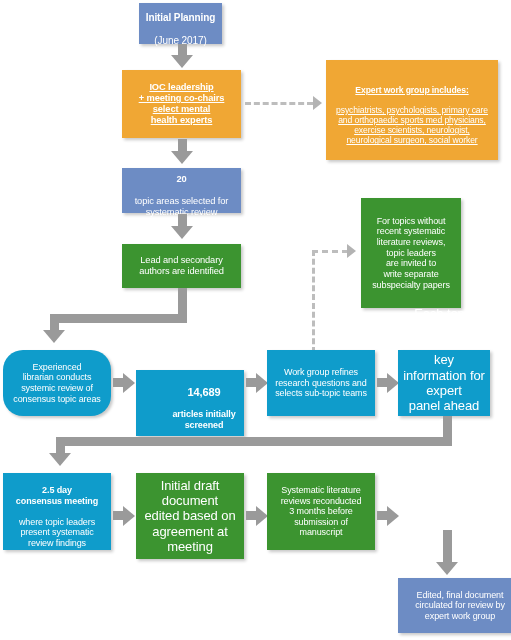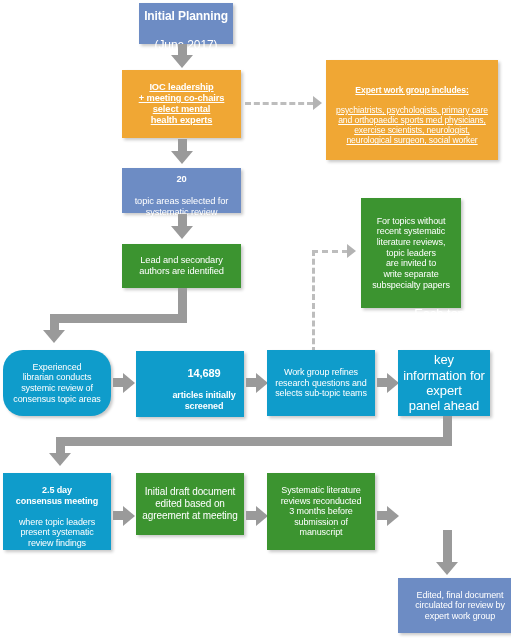--- a/index.html
+++ b/index.html
@@ -48,21 +48,21 @@
     position:absolute;width:0;height:0;
     border-top:7px solid transparent;border-bottom:7px solid transparent;
     border-left:9px solid #b3b3b3;
   }
 </style>
 </head>
 <body>
 
 <div id="canvas">
 
-  <div class="node c-blue" style="left:139px;top:3px;width:94px;height:41px;font-size:12px;">
+  <div class="node c-blue" style="left:139px;top:3px;width:83px;height:41px;font-size:10px;">
     <span class="txt">
       <span class="b">Initial Planning</span><br>
       <span>(June 2017)</span>
     </span>
   </div>
 
   <div class="conn conn-v" style="left:178px;top:44px;width:9px;height:13px;"></div>
   <div class="ahead ahead-down" style="left:171px;top:55px;"></div>
 
   <div class="node c-orange" style="left:122px;top:70px;width:119px;height:68px;font-size:9.3px;">
@@ -126,21 +126,21 @@
   <div class="node c-teal" style="left:3px;top:350px;width:108px;height:66px;font-size:9px;border-radius:20px;">
     <span class="txt">Experienced
 librarian conducts
 systemic review of
 consensus topic areas</span>
   </div>
 
   <div class="ahead ahead-right" style="left:123px;top:373px;"></div>
   <div class="conn conn-h" style="left:113px;top:378px;width:11px;"></div>
 
-  <div class="node c-teal" style="left:136px;top:351px;width:108px;height:66px;font-size:9px;padding-left:32px;">
+  <div class="node c-teal" style="left:136px;top:370px;width:108px;height:66px;font-size:9px;padding-left:32px;">
     <span class="txt">
       <span class="b" style="font-size:11px;">14,689</span><br>
       <span class="b">articles initially
 screened</span>
     </span>
   </div>
 
   <div class="ahead ahead-right" style="left:256px;top:373px;"></div>
   <div class="conn conn-h" style="left:246px;top:378px;width:11px;"></div>
 
@@ -172,21 +172,21 @@
 consensus meeting</span><br>
       <span>where topic leaders
 present systematic
 review findings</span>
     </span>
   </div>
 
   <div class="ahead ahead-right" style="left:123px;top:506px;"></div>
   <div class="conn conn-h" style="left:113px;top:511px;width:11px;"></div>
 
-  <div class="node c-green" style="left:136px;top:473px;width:108px;height:62px;font-size:10px;">
+  <div class="node c-green" style="left:136px;top:473px;width:108px;height:86px;font-size:13px;">
     <span class="txt">Initial draft document
 edited based on
 agreement at meeting</span>
   </div>
 
   <div class="ahead ahead-right" style="left:256px;top:506px;"></div>
   <div class="conn conn-h" style="left:246px;top:511px;width:11px;"></div>
 
   <div class="node c-green" style="left:267px;top:473px;width:108px;height:77px;font-size:9px;">
     <span class="txt">Systematic literature

